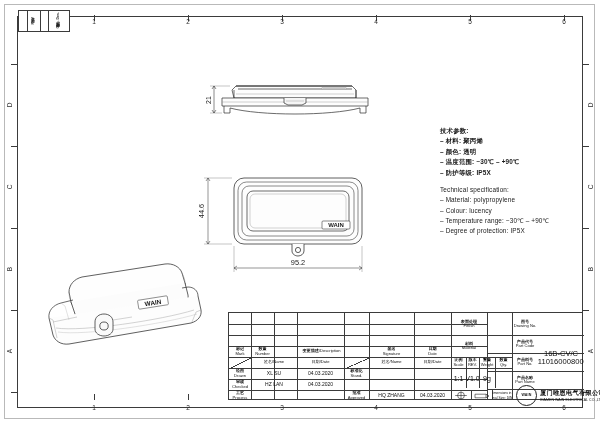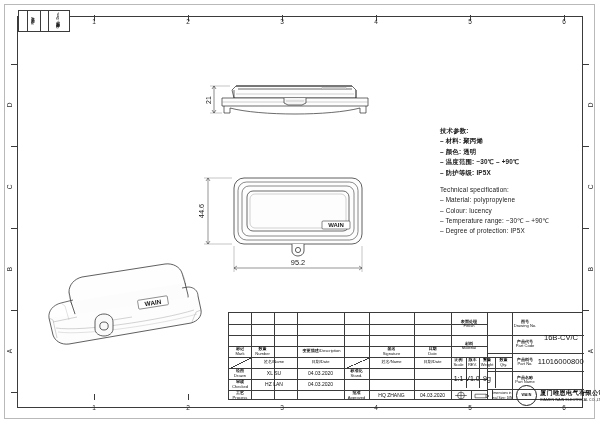--- a/index.html
+++ b/index.html
@@ -492,21 +492,21 @@
       <div class="en-s">Drawing  No.</div>
     </div>
     <div class="cell" style="left:309px;top:0;width:46px;height:22px;">
       <div class="val"></div>
     </div>
 
     <div class="cell" style="left:283px;top:22px;width:26px;height:18px;">
       <div class="cn-s">产品代号</div>
       <div class="en-s">Part  Code</div>
     </div>
-    <div class="cell" style="left:309px;top:16px;width:46px;height:18px;">
+    <div class="cell" style="left:309px;top:32px;width:46px;height:18px;">
       <div class="val-l">16B-CV/C</div>
     </div>
 
     <div class="cell" style="left:283px;top:40px;width:26px;height:18px;">
       <div class="cn-s">产品料号</div>
       <div class="en-s">Part  No.</div>
     </div>
     <div class="cell" style="left:309px;top:40px;width:46px;height:18px;">
       <div class="val-l">1110160008002</div>
     </div>

